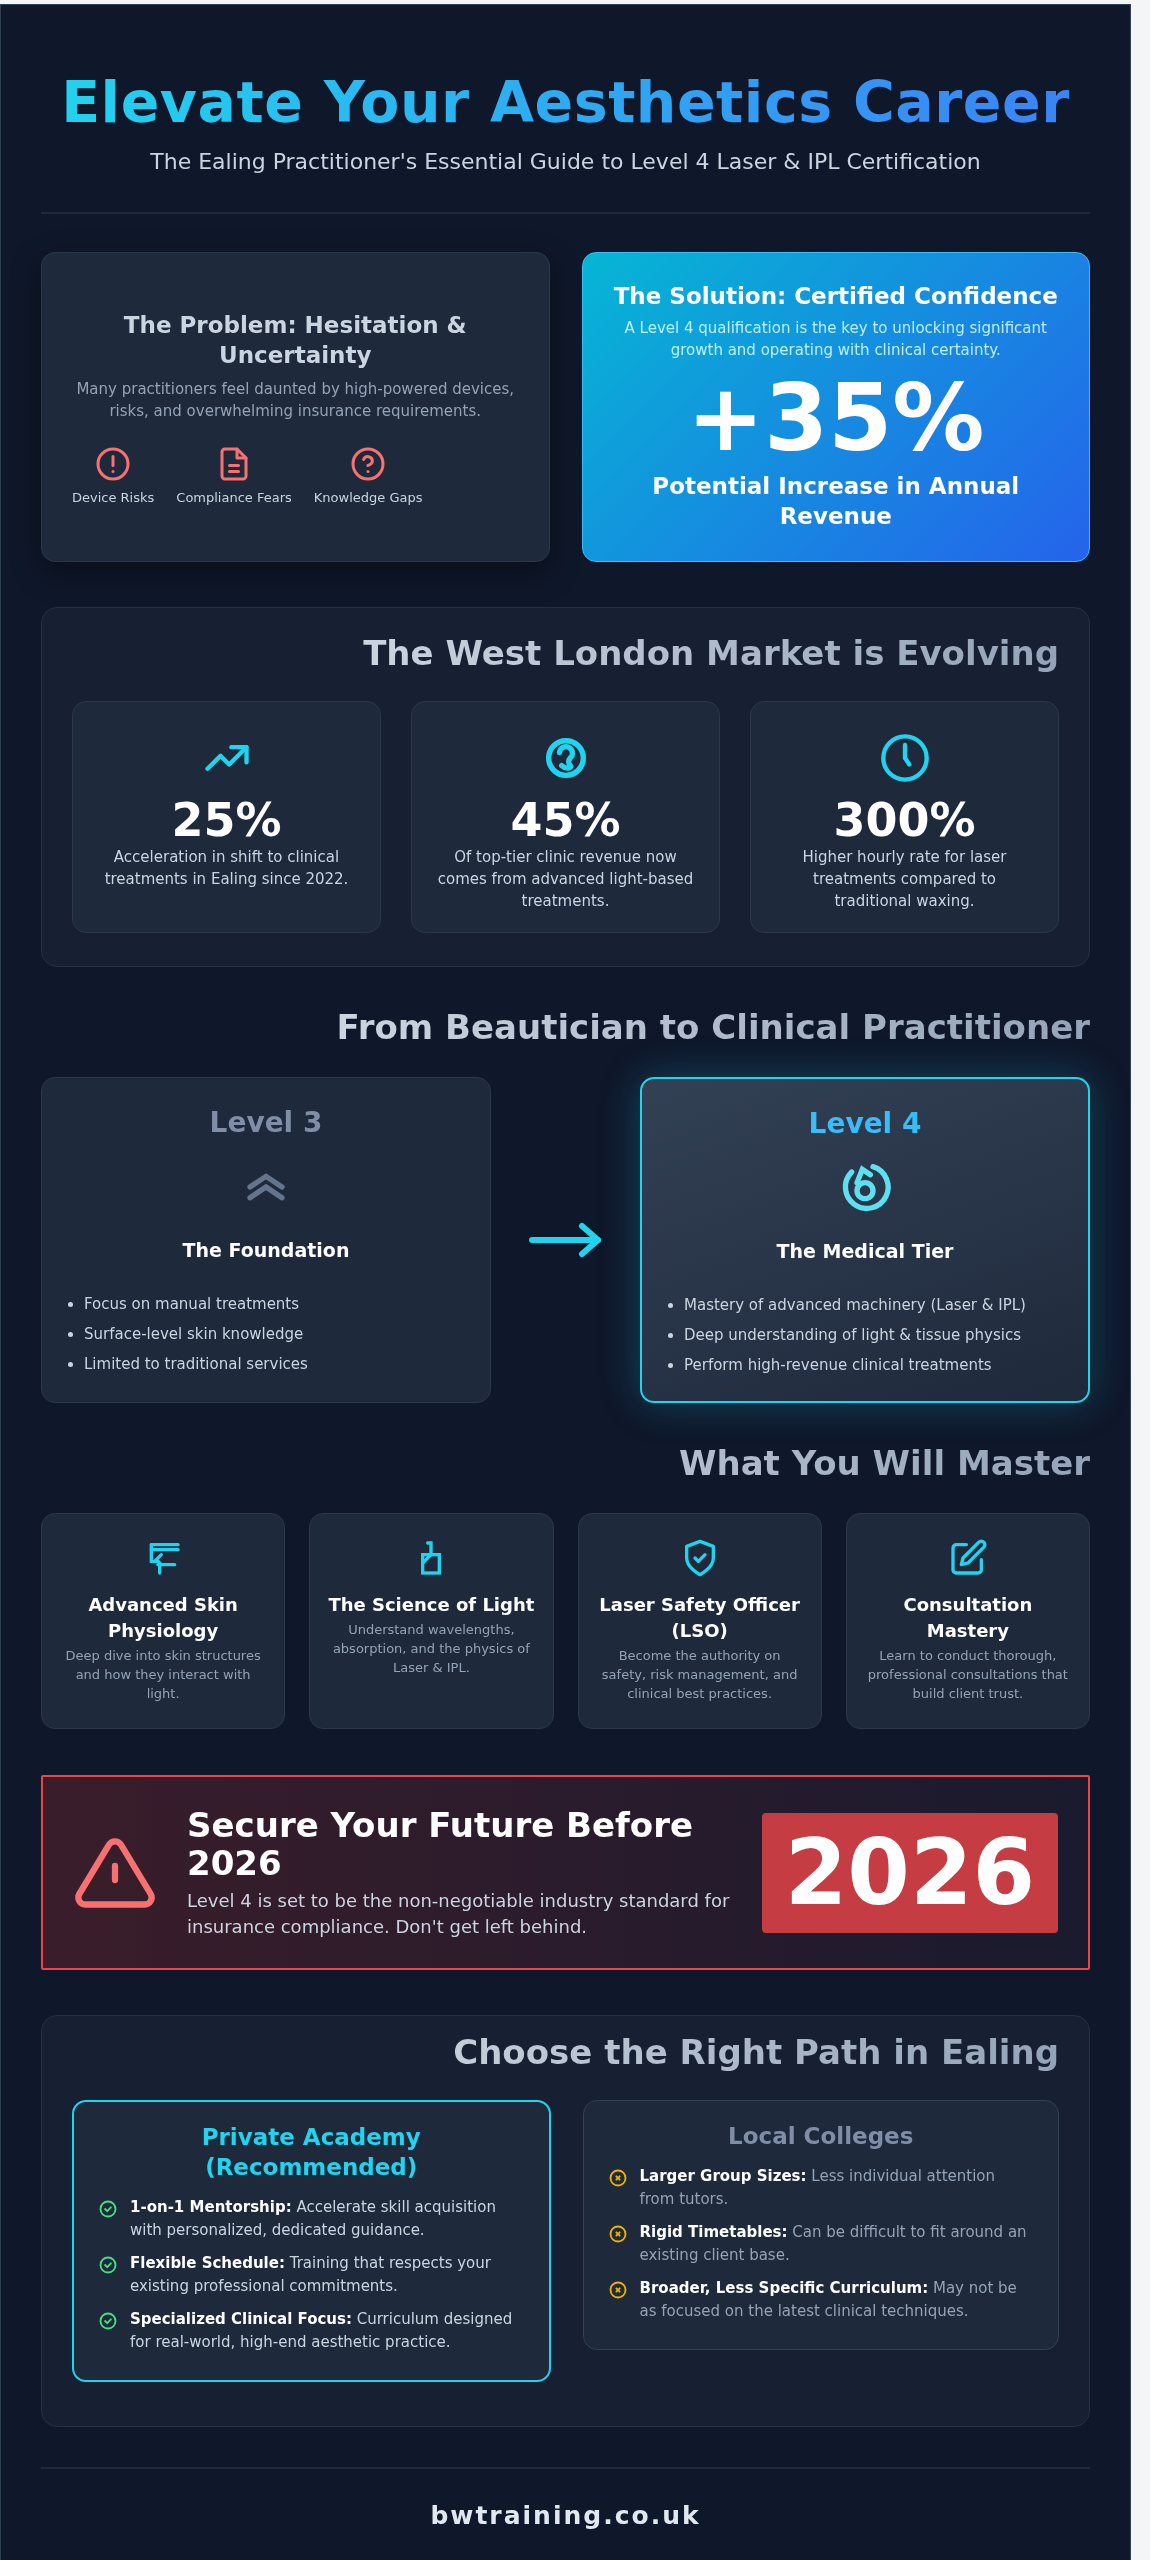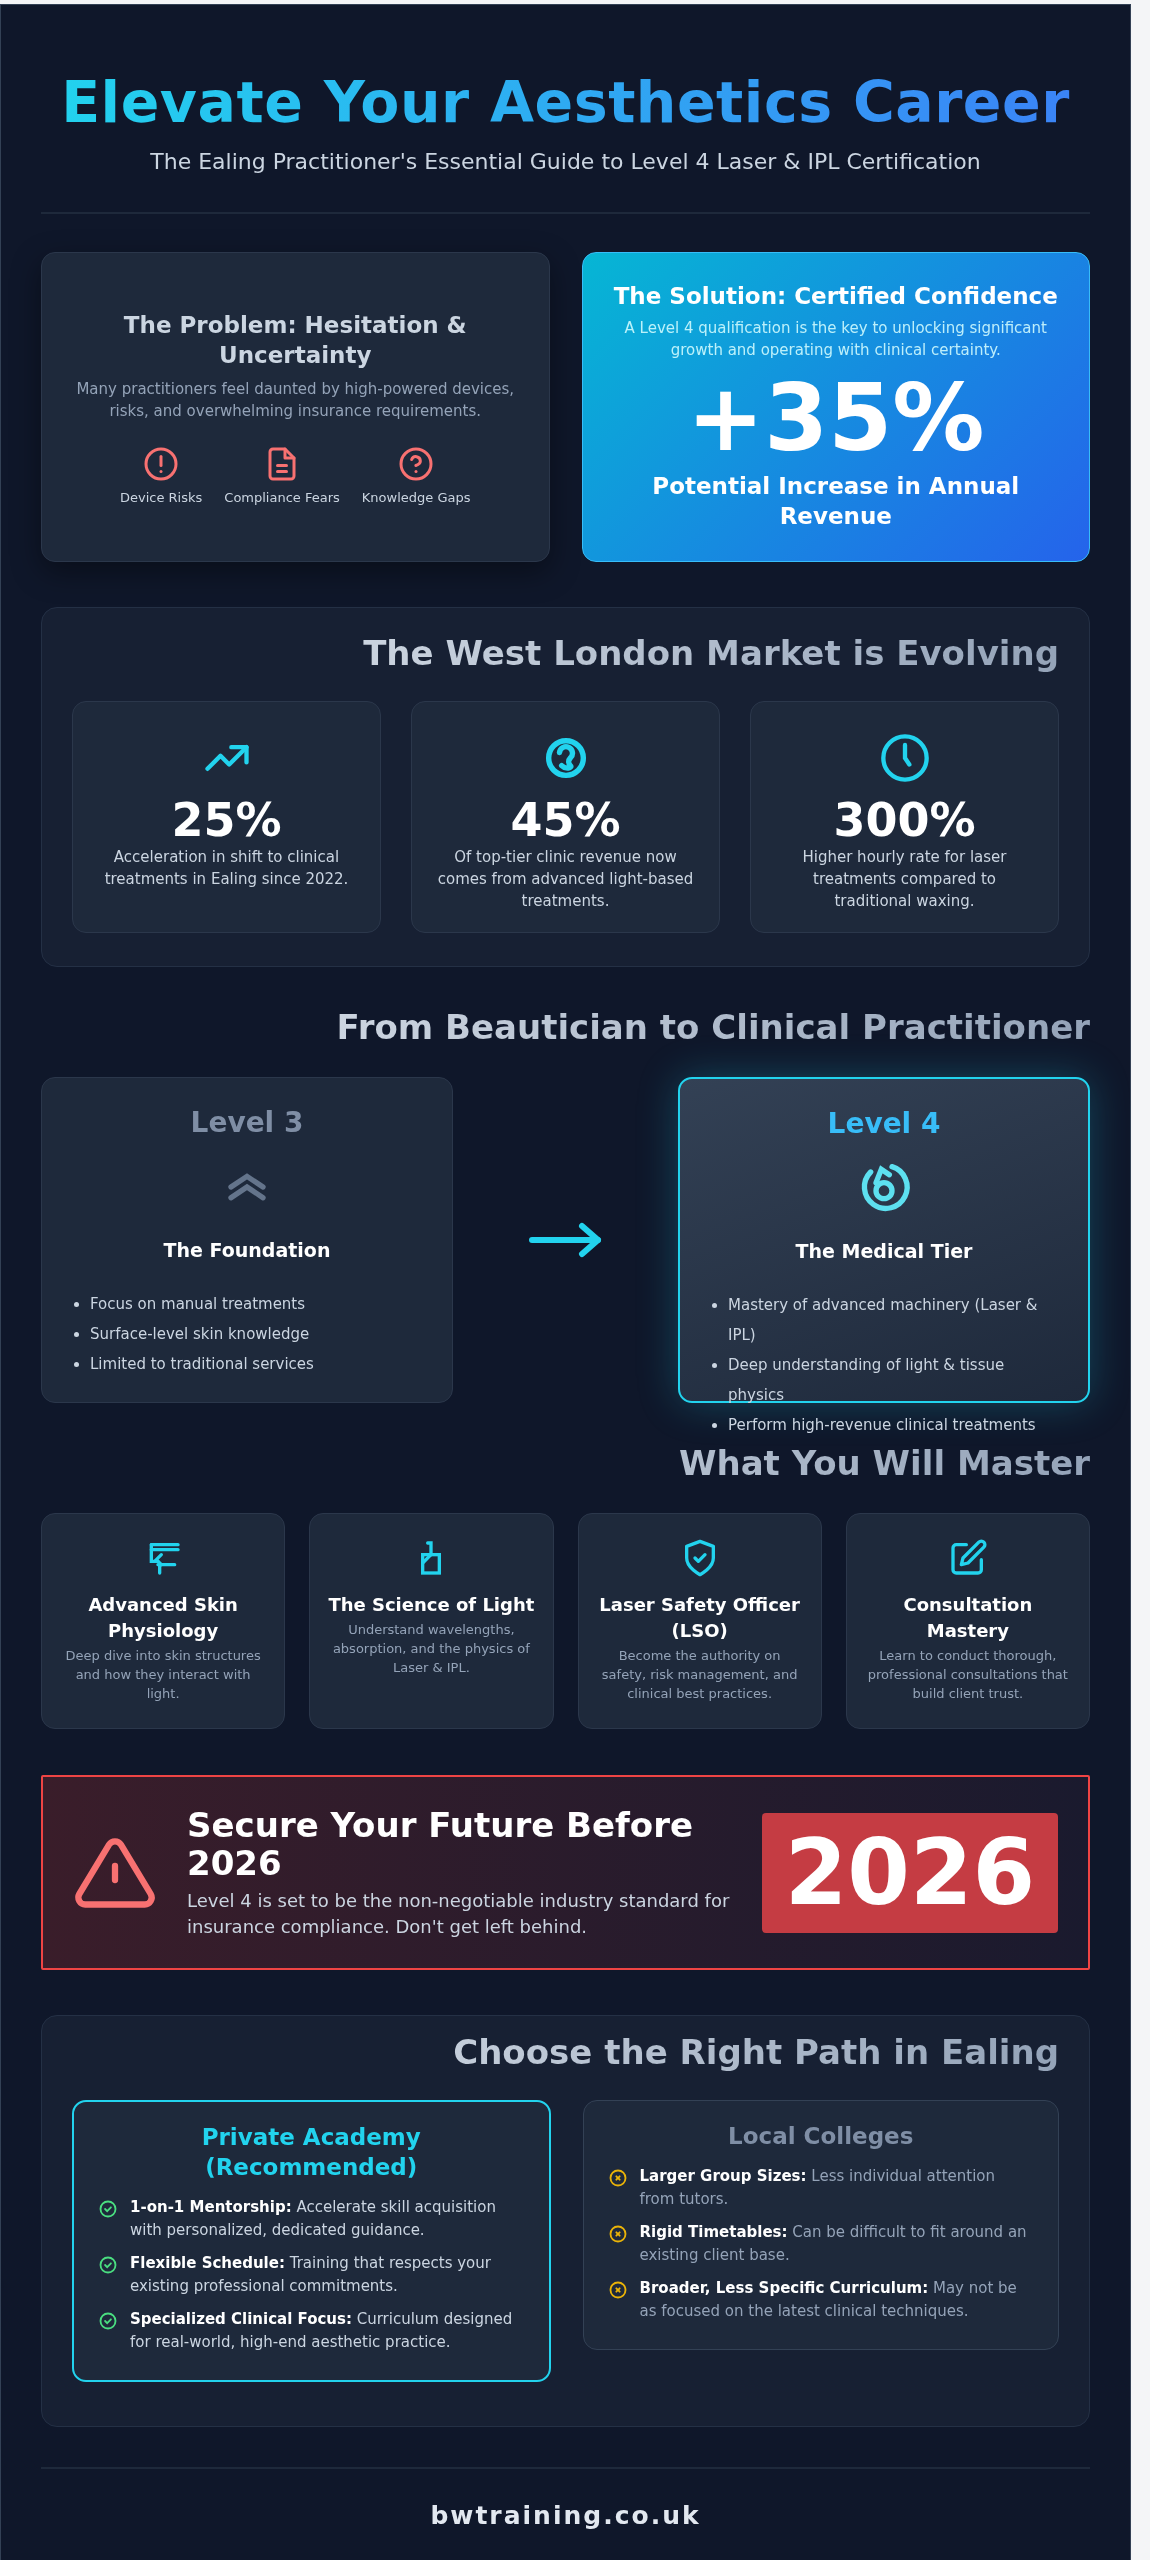--- a/index.html
+++ b/index.html
@@ -25,21 +25,21 @@
       line-height: 70px;
     }
     .subtitle { font-size: 22px; color: #cbd5e1; margin-top: 12px; }
     .hr { height: 2px; background: #1e293b; margin-top: 38px; }
     .hr.foot { margin-top: 40px; }
 
     .row-ps { display: flex; gap: 32px; margin-top: 38px; height: 310px; }
     .card {
       background: #1e293b; border: 1px solid #2b374b; border-radius: 14px;
     }
-    .problem { flex: 1; display: flex; flex-direction: column; align-items: center; justify-content: center; text-align: center; padding: 13px 30px; box-shadow: 0 10px 30px rgba(0,0,0,0.4); }
+    .problem { flex: 1; display: flex; flex-direction: column; align-items: flex-start; justify-content: center; text-align: center; padding: 13px 30px; box-shadow: 0 10px 30px rgba(0,0,0,0.4); }
     .problem h2 { font-size: 23px; font-weight: 700; color: #cbd5e1; line-height: 30px; }
     .problem p { font-size: 15px; color: #94a3b8; line-height: 22px; margin-top: 8px; }
     .pill-row { display: flex; gap: 22px; margin-top: 24px; }
     .pill { display: flex; flex-direction: column; align-items: center; }
     .pill svg { width: 36px; height: 36px; }
     .pill span { font-size: 13px; color: #cbd5e1; margin-top: 8px; }
 
     .solution {
       flex: 1; border-radius: 14px; text-align: center;
       background: linear-gradient(135deg, #06b6d4 0%, #2563eb 100%);
@@ -59,21 +59,21 @@
       -webkit-background-clip: text; background-clip: text; color: transparent;
     }
     .stats { display: flex; gap: 30px; margin-top: 28px; }
     .stat { flex: 1; height: 232px; text-align: center; padding-top: 30px; }
     .stat svg { width: 52px; height: 52px; }
     .stat .num { font-size: 46px; font-weight: 700; color: #fff; line-height: 52px; margin-top: 6px; }
     .stat .desc { font-size: 15px; color: #cbd5e1; line-height: 22px; padding: 0 24px; }
 
     .sec-title.standalone { margin-top: 40px; }
     .levels { display: flex; align-items: center; margin-top: 30px; gap: 0; }
-    .level { width: 412px; height: 326px; padding: 28px 28px; text-align: center; }
+    .level { width: 450px; height: 326px; padding: 28px 22px; text-align: center; }
     .level h3 { font-size: 28px; font-weight: 700; }
     .level.l3 h3 { color: #7f8ea5; }
     .level.l4 { background: linear-gradient(160deg, #334155, #1e293b); border: 2px solid #22d3ee; box-shadow: 0 0 40px rgba(34,211,238,0.25); }
     .level.l4 h3 { color: #38bdf8; }
     .level .licon { margin: 16px auto 0; width: 64px; height: 64px; }
     .level h4 { font-size: 19px; font-weight: 700; color: #fff; margin-top: 16px; }
     .level ul { text-align: left; margin-top: 28px; padding-left: 20px; }
     .level li { font-size: 15px; color: #cbd5e1; line-height: 30px; list-style: disc; }
     .arrow-wrap { flex: 1; display: flex; justify-content: center; }
     .arrow-wrap svg { width: 80px; height: 40px; }

